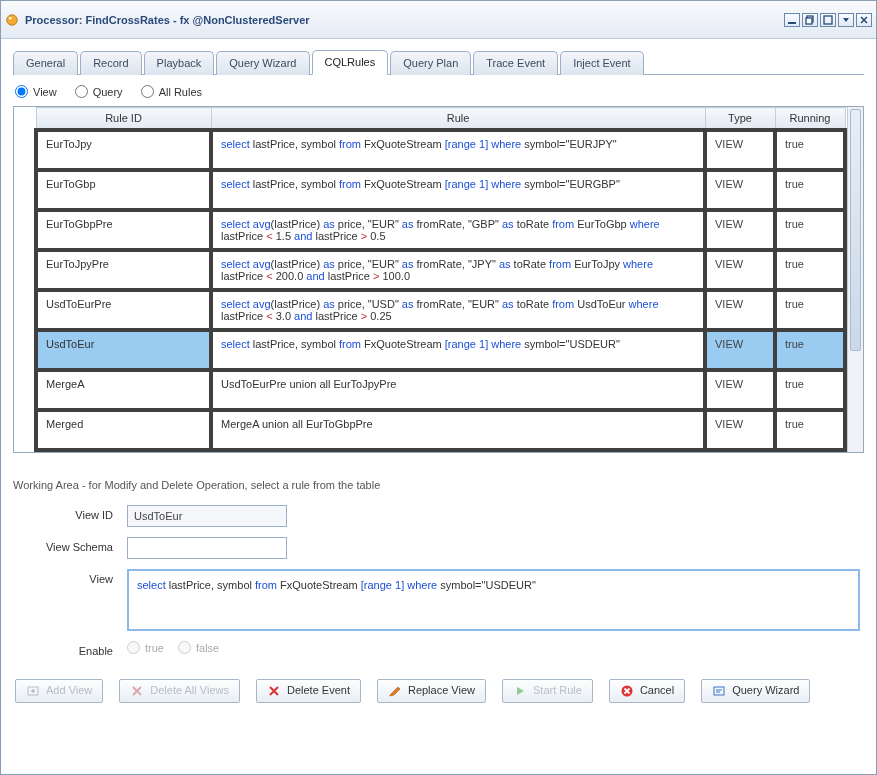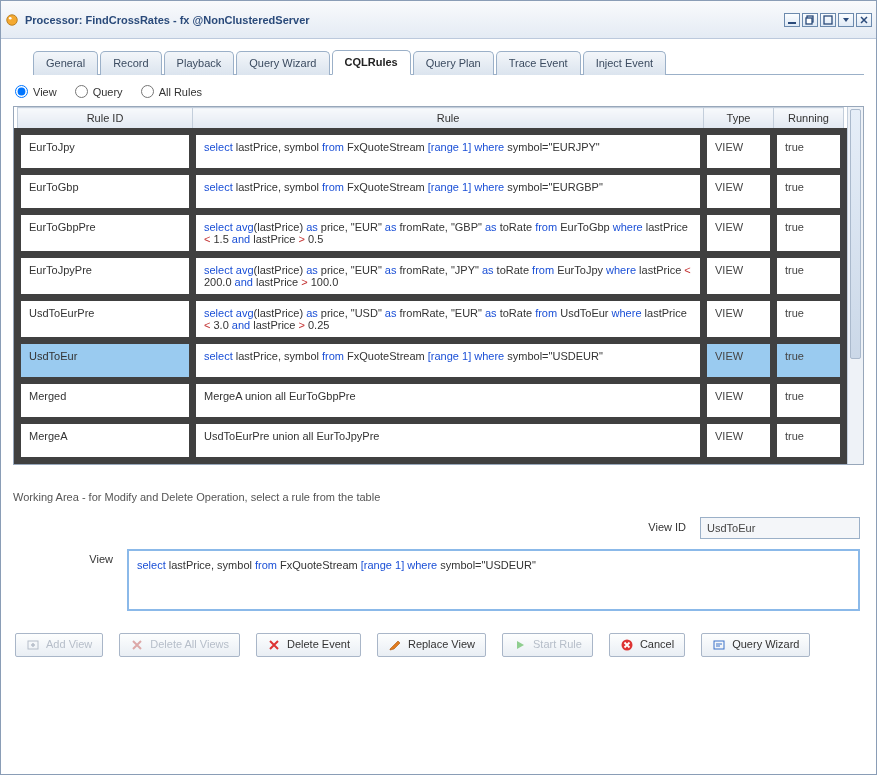--- a/index.html
+++ b/index.html
@@ -5,41 +5,41 @@
 * { box-sizing: border-box; margin: 0; padding: 0; }
 body { font-family: Arial, Helvetica, sans-serif; font-size: 11px; color: #333; background: #fff; }
 .window { width: 877px; height: 775px; border: 1px solid #8a9db6; display: flex; flex-direction: column; background: #fff; }
 .titlebar { height: 38px; background: linear-gradient(#f9fafc, #e4ebf4); border-bottom: 1px solid #bcc9dc; display: flex; align-items: center; padding: 0 4px; }
 .titlebar .app-icon { width: 14px; height: 14px; margin-right: 6px; display: inline-flex; }
 .titlebar .title { font-weight: bold; color: #2a4a7a; font-size: 11px; flex: 1; }
 .titlebar .winbtns { display: flex; gap: 2px; }
 .titlebar .winbtn { width: 16px; height: 14px; border: 1px solid #6b89ad; background: linear-gradient(#fbfdff,#dfe9f5); display: inline-flex; align-items: center; justify-content: center; cursor: pointer; }
 .titlebar .winbtn svg { width: 10px; height: 10px; }
 .content { flex: 1; padding: 10px 12px 12px 12px; display: flex; flex-direction: column; overflow: hidden; }
-.tabs { display: flex; align-items: flex-end; border-bottom: 1px solid #9bb0c8; height: 26px; margin-bottom: 8px; margin-left: 20px; }
+.tabs { display: flex; align-items: flex-end; border-bottom: 1px solid #9bb0c8; height: 26px; margin-bottom: 8px; }
 .tab { padding: 5px 12px 6px; border: 1px solid #9bb0c8; border-bottom: none; border-top-left-radius: 5px; border-top-right-radius: 5px; margin-right: 2px; background: linear-gradient(#f3f6fa,#dbe4ee); color: #3b4b60; cursor: pointer; position: relative; top: 1px; font-size: 11px; }
-.tab.active { background: #fff; font-weight: bold; color: #222; border-bottom: 1px solid #fff; }
+.tab.active { background: #fff; font-weight: normal; color: #222; border-bottom: 1px solid #fff; }
 .radiobar { display: flex; align-items: center; gap: 18px; padding: 2px 0 8px 2px; }
 .radiobar label { display: flex; align-items: center; gap: 5px; cursor: pointer; font-size: 11px; color: #333; }
 .radiobar input[type=radio] { cursor: pointer; }
-.table-wrap { border: 1px solid #98a7ba; display: flex; }
+.table-wrap { border: 1px solid #98a7ba; display: flex; padding-left: 20px; }
 .table-scroll { flex: 1; overflow: hidden; }
 table.rules { width: 100%; border-collapse: collapse; table-layout: fixed; }
 table.rules th { background: linear-gradient(#f7f9fc,#e2e9f2); border: 1px solid #c3cedb; padding: 4px 6px; font-weight: normal; color: #333; text-align: center; font-size: 11px; }
-table.rules td { border: 7px solid #404040; padding: 6px 8px; vertical-align: top; font-size: 11px; height: 40px; }
+table.rules td { border: 4px solid #404040; padding: 6px 8px; vertical-align: top; font-size: 11px; height: 40px; }
 table.rules td.ruleid { color: #333; }
 table.rules td.type, table.rules td.running { color: #444; }
 table.rules tr.selected td.type, table.rules tr.selected td.running, table.rules tr.selected td.ruleid { background: #9acbf0; }
 .scrollbar-v { width: 16px; background: #eef2f7; border-left: 1px solid #c3cedb; position: relative; }
 .scrollbar-v .thumb { position: absolute; left: 2px; right: 2px; top: 2px; height: 70%; background: linear-gradient(#e6eef8,#cbd8e8); border: 1px solid #aab9cc; border-radius: 2px; cursor: pointer; }
 .kw { color: #1a4fd6; }
 .cmp { color: #c43434; }
 .working-hint { margin: 26px 0 14px 0; color: #555; font-size: 11px; }
 .form-area { padding: 0 4px; }
-.form-row { display: flex; align-items: flex-start; margin-bottom: 10px; justify-content: flex-end; }
+.form-row { display: flex; align-items: flex-start; margin-bottom: 10px; }
 .form-row .lbl { width: 110px; text-align: right; padding-right: 14px; padding-top: 4px; color: #333; font-size: 11px; }
 .form-row input[type=text] { border: 1px solid #9bb0c8; padding: 3px 6px; font-size: 11px; width: 160px; height: 22px; background: #fff; }
 .form-row input[readonly] { background: #f4f6f9; color: #444; }
 .view-box { flex: 1; border: 2px solid #8bb9e9; padding: 6px 8px; min-height: 62px; font-size: 11px; line-height: 1.5; background: #fff; }
 .radio-inline { display: flex; gap: 14px; align-items: center; }
 .radio-inline label { display: flex; align-items: center; gap: 5px; color: #aaa; }
 .radio-inline input[disabled] { cursor: default; }
 .btnbar { display: flex; gap: 16px; padding: 12px 2px 4px 2px; align-items: center; }
 .btn { display: inline-flex; align-items: flex-start; gap: 6px; border: 1px solid #a9b6c8; background: linear-gradient(#fdfefe,#e9eef4); padding: 4px 10px; border-radius: 2px; cursor: pointer; font-size: 11px; color: #333; }
 .btn.disabled { color: #b6bec9; cursor: default; }
@@ -167,50 +167,67 @@
                 <td class="type">VIEW</td>
                 <td class="running">true</td>
               </tr>
               <tr class="selected">
                 <td class="ruleid">UsdToEur</td>
                 <td><span class="kw">select</span><span> lastPrice, symbol </span><span class="kw">from</span><span> FxQuoteStream </span><span class="kw">[range 1]</span><span> </span><span class="kw">where</span><span> symbol="USDEUR"</span></td>
                 <td class="type">VIEW</td>
                 <td class="running">true</td>
               </tr>
               <tr>
+                <td class="ruleid">MergeA</td>
+                <td><span>UsdToEurPre union all EurToJpyPre</span></td>
+                <td class="type">VIEW</td>
+                <td class="running">true</td>
+              </tr>
+              <tr>
                 <td class="ruleid">Merged</td>
                 <td><span>MergeA union all EurToGbpPre</span></td>
                 <td class="type">VIEW</td>
                 <td class="running">true</td>
               </tr>
-              <tr>
-                <td class="ruleid">MergeA</td>
-                <td><span>UsdToEurPre union all EurToJpyPre</span></td>
-                <td class="type">VIEW</td>
-                <td class="running">true</td>
-              </tr>
             </tbody>
         </table>
       </div>
       <div class="scrollbar-v">
         <div class="thumb"></div>
       </div>
     </div>
 
     <div class="working-hint">Working Area - for Modify and Delete Operation, select a rule from the table</div>
 
     <div class="form-area">
       <div class="form-row">
         <div class="lbl">View ID</div>
         <input type="text" readonly="" value="UsdToEur" style="">
       </div>
       <div class="form-row">
+        <div class="lbl">View Schema</div>
+        <input type="text" value="" style="">
+      </div>
+      <div class="form-row">
         <div class="lbl">View</div>
         <div class="view-box" id="view-box"><span class="kw">select</span><span> lastPrice, symbol </span><span class="kw">from</span><span> FxQuoteStream </span><span class="kw">[range 1]</span><span> </span><span class="kw">where</span><span> symbol="USDEUR"</span></div>
       </div>
+      <div class="form-row">
+        <div class="lbl">Enable</div>
+        <div class="radio-inline">
+          <label>
+              <input type="radio" disabled="" style=""> 
+              <span>true</span>
+            </label>
+          <label>
+              <input type="radio" disabled="" style=""> 
+              <span>false</span>
+            </label>
+        </div>
+      </div>
     </div>
 
     <div class="btnbar">
       <span class="btn disabled">
         <span class="bicon">
             <svg viewBox="0 0 14 14">
               <rect x="2" y="3" width="10" height="8" fill="none" stroke="#b6bec9"></rect>
               <path d="M7 5 v4 M5 7 h4" stroke="#b6bec9" stroke-width="1.5"></path>
             </svg>
           </span>

